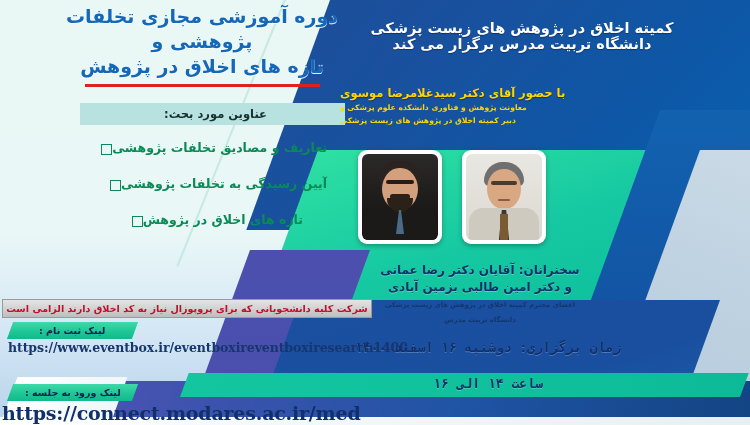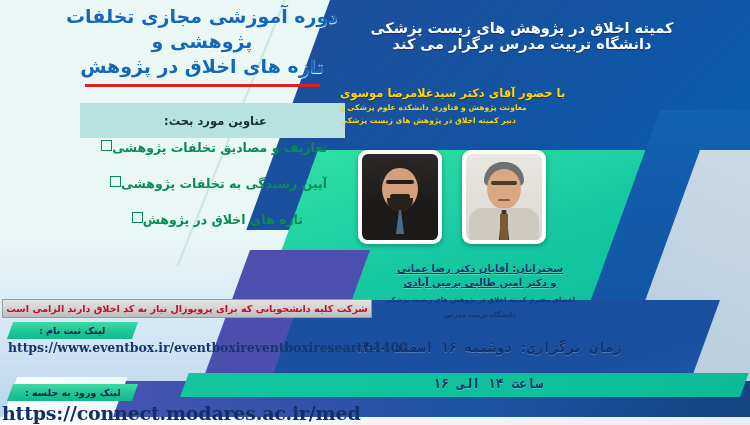--- a/index.html
+++ b/index.html
@@ -93,34 +93,34 @@
     color:#1568b8;
     text-shadow:0 1px 0 rgba(255,255,255,.9);
   }
   .red-rule{
     position:absolute;right:430px;top:84px;width:235px;height:3px;
     background:#e02020;
   }
 
   
   .agenda-head{
-    position:absolute;right:405px;top:103px;width:265px;height:35px;
+    position:absolute;right:405px;top:103px;width:265px;height:22px;
     background:#b8e2e0;
     display:flex;align-items:center;justify-content:flex-start;
     padding-right:16px;box-sizing:border-box;
   }
   .agenda-head span{
     display:block;width:100%;text-align:center;
     font-size:11.5px;font-weight:bold;color:#17312e;direction:rtl;
     padding-left:22px;box-sizing:border-box;
   }
 
   .agenda-list{position:absolute;right:395px;top:140px;width:285px;direction:rtl;}
   .agenda-item{
-    display:flex;align-items:flex-start;justify-content:flex-start;
+    display:flex;align-items:flex-end;justify-content:flex-start;
     margin-bottom:21px;
   }
   .agenda-item .label{
     font-size:12.5px;font-weight:bold;color:#0a8a57;direction:rtl;
     white-space:nowrap;
   }
   .chk{
     width:9px;height:9px;border:1.4px solid #0a8a57;flex:0 0 auto;
     background:transparent;
   }
@@ -221,23 +221,22 @@
   .p2 .beard{top:44px;width:26px;height:14px;border-radius:0 0 13px 13px;background:#2a2118;}
   .p2 .body{top:55px;width:74px;height:36px;border-radius:12px 12px 0 0;background:#1c1a19;}
   .p2 .collar{top:56px;width:20px;height:24px;background:#4a6a86;clip-path:polygon(45% 0,55% 0,70% 100%,30% 100%);}
 
   
   .speakers{
     position:absolute;right:105px;top:262px;width:330px;
     text-align:center;direction:rtl;
   }
   .sp-line{
-    font-size:10px;font-weight:bold;color:#10306a;line-height:1.38;
+    font-size:12px;font-weight:bold;color:#10306a;line-height:1.38;
     text-shadow:0 1px 0 rgba(255,255,255,.25);
-    text-decoration:underline;
   }
   .sp-sub{
     font-size:6.8px;font-weight:bold;color:#12386f;line-height:1.5;margin-top:5px;
   }
 
   .when{
     position:absolute;right:112px;top:340px;width:300px;
     text-align:center;direction:rtl;font-family:Liberation Mono, monospace;
   }
   .when-1{font-size:13px;font-weight:bold;color:#10306a;text-shadow:0 1px 0 rgba(255,255,255,.22);}

